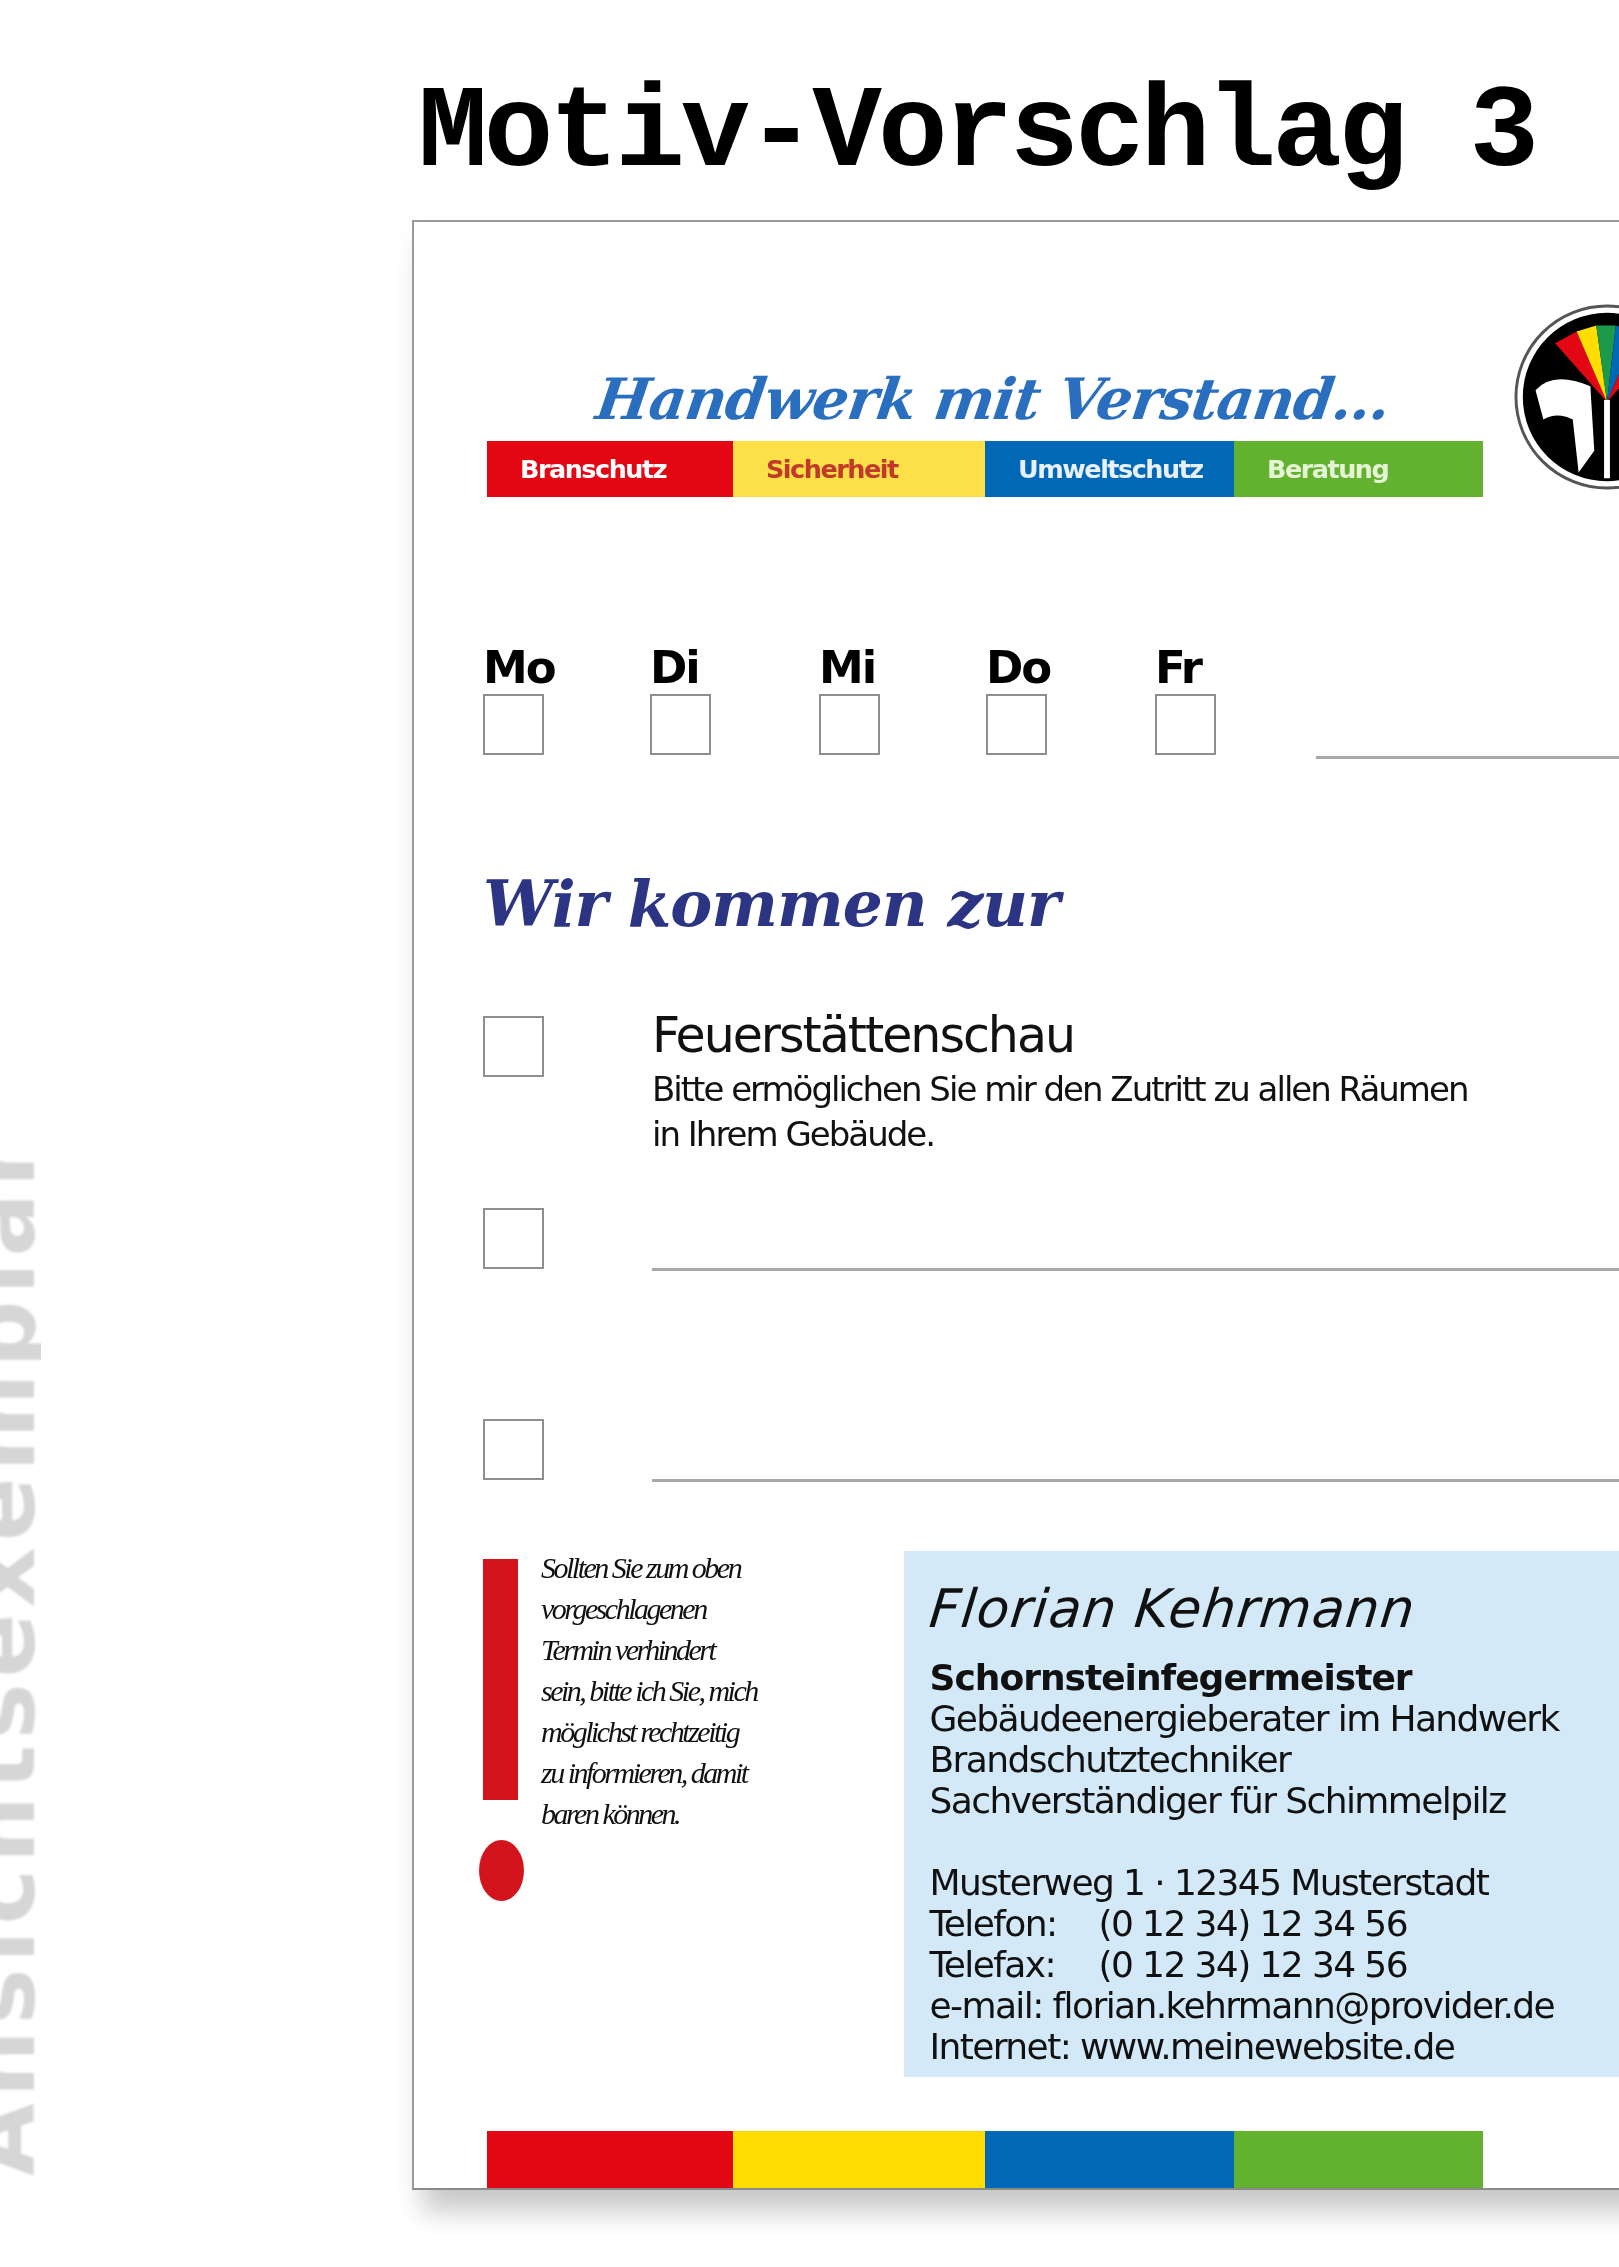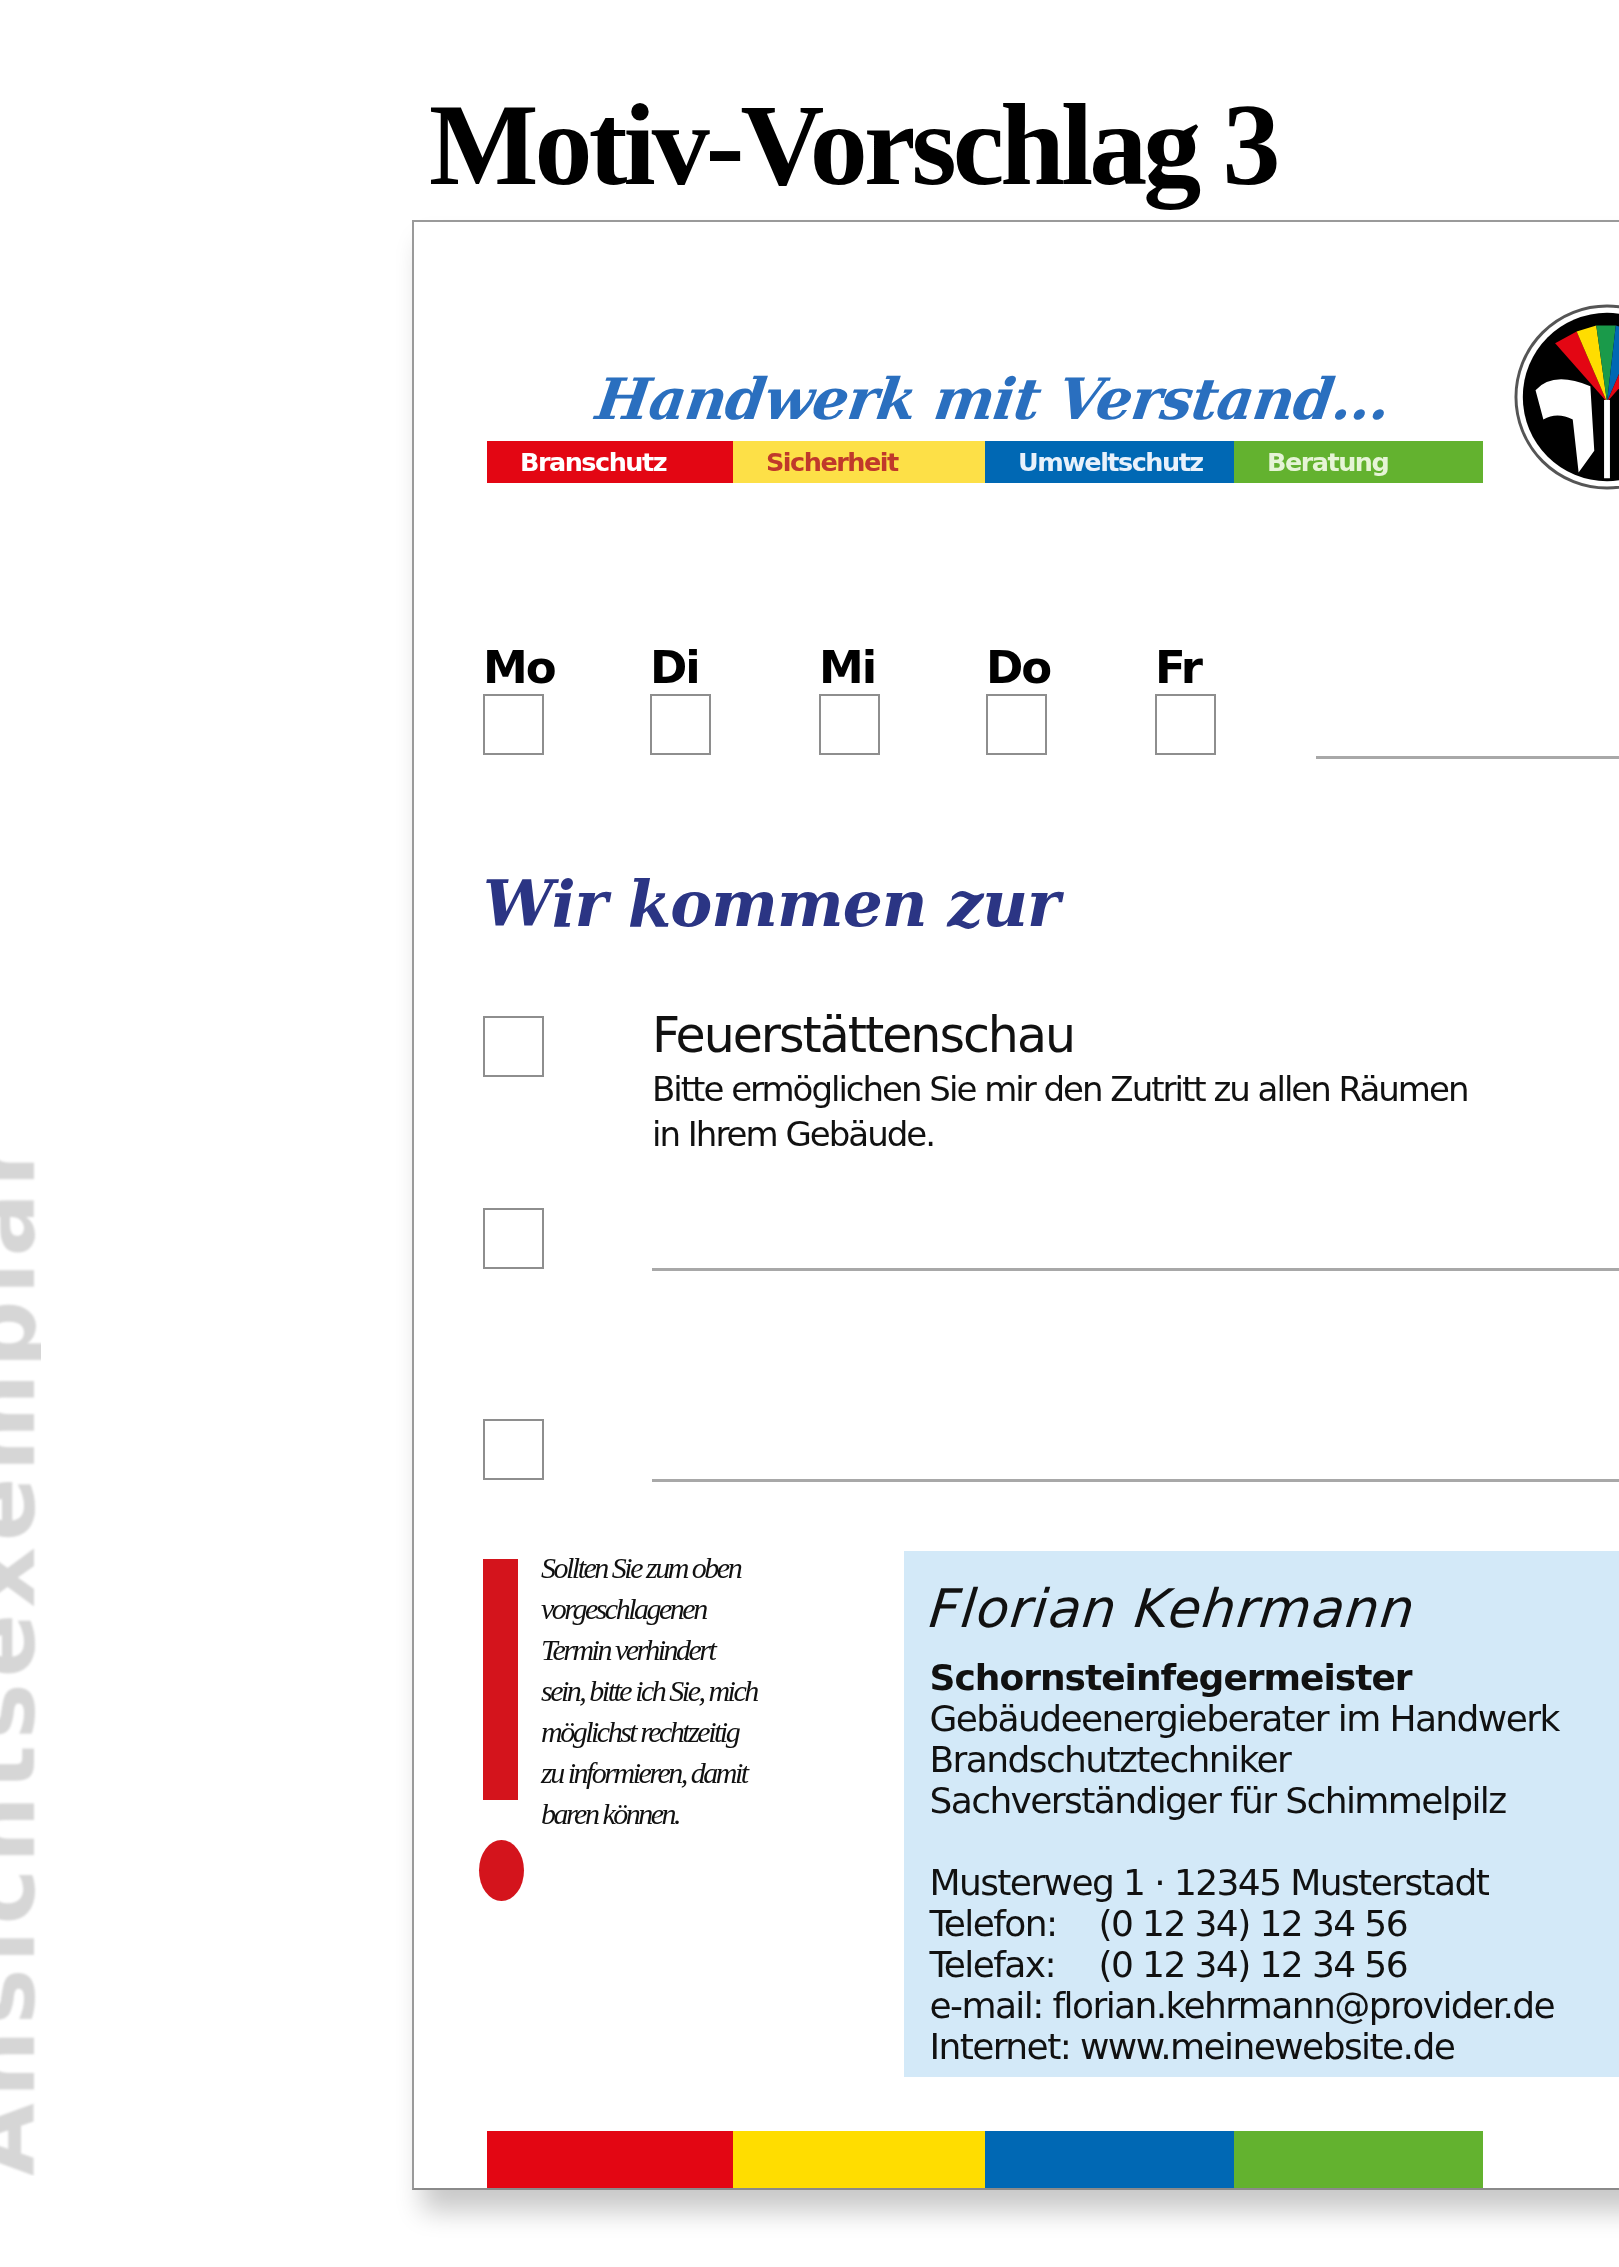--- a/index.html
+++ b/index.html
@@ -15,38 +15,38 @@
   .watermark span {
     display: block; position: absolute; left: 0; top: 0;
     width: 1686px; height: 78px;
     transform-origin: 0 0; transform: rotate(-90deg) translate(-1686px, 0);
     font-family: "DejaVu Sans", sans-serif; font-weight: bold;
     font-size: 94px; line-height: 78px; color: #d6d6d6;
     letter-spacing: 5.9px; white-space: nowrap; filter: blur(1px);
   }
   .page-title {
     position: absolute; left: 417px; top: 65px;
-    font-family: Liberation Serif, serif; font-weight: bold;
+    font-family: Liberation Mono, monospace; font-weight: bold;
     font-size: 116px; line-height: 137px; color: #000;
-    letter-spacing: -3.9px; margin: 12px;
+    letter-spacing: -3.9px; margin: 1px;
   }
   .card {
     position: absolute; left: 412px; top: 220px; width: 1274px; height: 1966px;
     background: #fff;
     border-top: 2.9px solid #9a9a9a; border-left: 2px solid #9a9a9a; border-bottom: 2.9px solid #8a8a8a;
     box-shadow: 9.8px 21.6px 25.5px rgba(0,0,0,0.22);
   }
   .abs { position: absolute; }
   .tagline {
     left: 183px; top: 143px;
     font-family: "DejaVu Serif", serif; font-style: italic; font-weight: bold;
     font-size: 57px; color: #2a6fbf; letter-spacing: -1px; transform: skewX(-8deg);
     white-space: nowrap;
   }
-  .color-bar { display: flex; height: 42px; }
+  .color-bar { display: flex; height: 56px; }
   .color-bar .seg {
     display: flex; align-items: center; padding-left: 33px; box-sizing: border-box;
     font-family: "DejaVu Sans", sans-serif; font-size: 25.5px; font-weight: bold;
     letter-spacing: -1.5px; transform-origin: left;
   }
   .top-bar { left: 73px; top: 219px; width: 996px; }
   .bottom-bar { left: 73px; top: 1909px; width: 996px; height: 57px; }
   .logo { left: 1100px; top: 82px; width: 186px; height: 186px; }
   .day { position: absolute; top: 421px; width: 69px; }
   .day-label {

